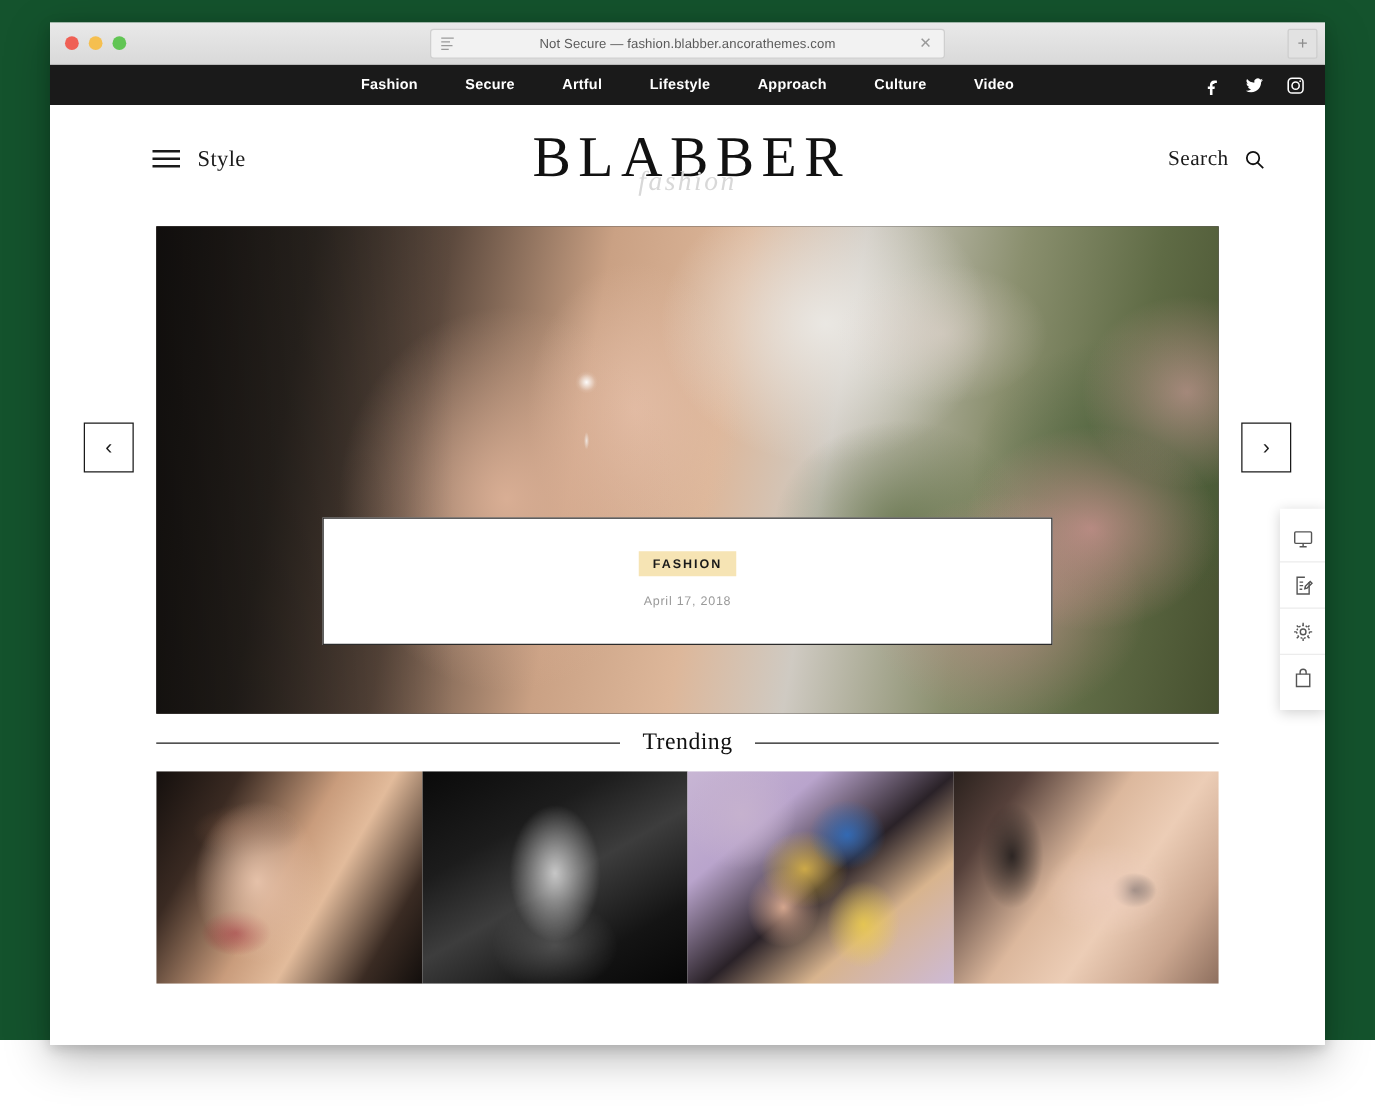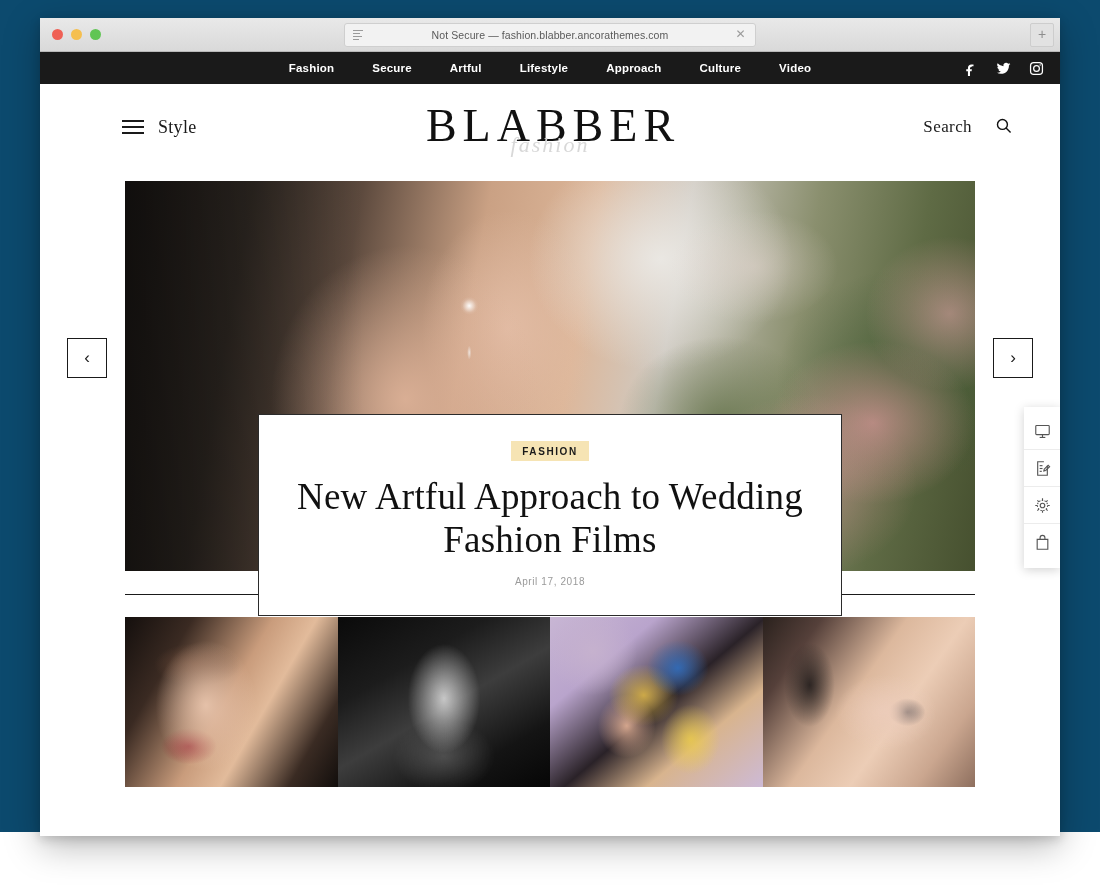--- a/index.html
+++ b/index.html
@@ -9,21 +9,21 @@
     width: 1100px;
     height: 894px;
     overflow: hidden;
     font-family: "Liberation Sans", sans-serif;
   }
 
   #page {
     position: relative;
     width: 1100px;
     height: 832px;
-    background: #0c4a6e;
+    background: #14532d;
   }
 
   
   .browser-window {
     position: absolute;
     left: 40px;
     top: 18px;
     width: 1020px;
     height: 818px;
     background: #ffffff;
@@ -226,21 +226,22 @@
     font-size: 22px;
     color: #d8d8d8;
     letter-spacing: 2px;
   }
 
   .search-trigger {
     position: absolute;
     right: 48px;
     top: 33px;
     display: flex;
-    gap: 23px;
+    align-items: center;
+    gap: 12px;
   }
   .search-label {
     font-family: "Liberation Serif", serif;
     font-size: 17px;
     color: #1a1a1a;
     letter-spacing: 0.4px;
   }
   .search-glass {
     width: 17px;
     height: 17px;
@@ -529,21 +530,20 @@
         <div class="hero-img">
           <div class="hero-photo"></div>
           <div class="hero-vignette"></div>
         </div>
 
         <div class="slider-arrow arrow-prev">‹</div>
         <div class="slider-arrow arrow-next">›</div>
 
         <div class="hero-card">
           <span class="cat-badge">FASHION</span>
-          <h1 class="hero-title">New Artful Approach to Wedding Fashion Films</h1>
           <div class="hero-date">April 17, 2018</div>
         </div>
       </section>
 
       <div class="trending-head">
         <span class="rule"></span>
         <span class="trending-title">Trending</span>
         <span class="rule"></span>
       </div>
 

